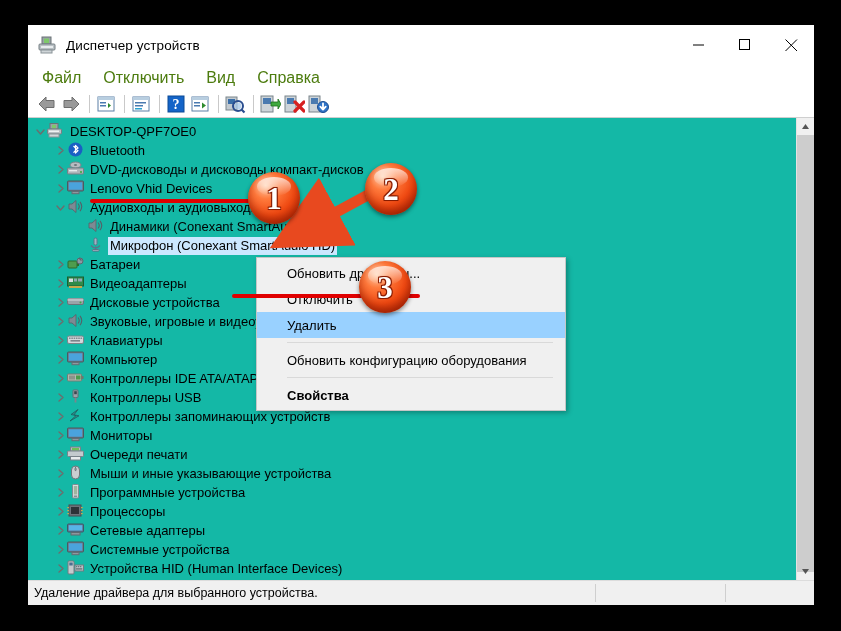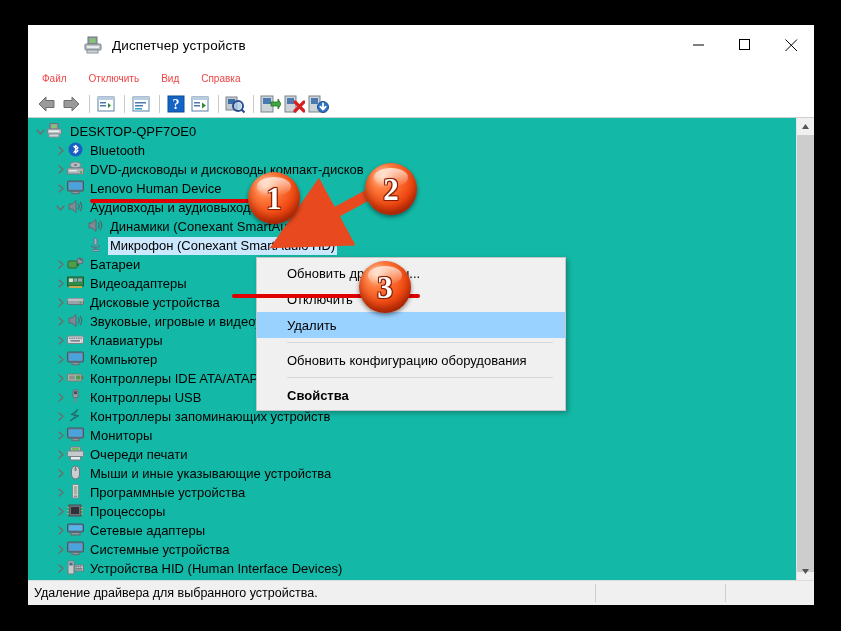--- a/index.html
+++ b/index.html
@@ -12,35 +12,35 @@
   }
   #window{
     position:absolute;left:28px;top:25px;width:786px;height:580px;
     background:#ffffff;
     display:flex;flex-direction:column;
     overflow:hidden;
   }
   
   #titlebar{
     height:40px;flex:0 0 40px;background:#ffffff;
-    display:flex;align-items:center;position:relative;margin-left:46px;
+    display:flex;align-items:center;position:relative;
   }
   #title-icon{width:20px;height:18px;margin-left:10px;position:relative;flex:0 0 20px;}
   #title-text{
     font-size:13.5px;color:#000;margin-left:8px;letter-spacing:.1px;
   }
   #win-controls{margin-left:auto;display:flex;height:40px;}
   .wbtn{width:46px;height:40px;display:flex;align-items:center;justify-content:center;}
   .wbtn svg{display:block;}
   
   #menubar{
     height:26px;flex:0 0 26px;display:flex;align-items:center;
     padding-left:14px;background:#fff;
   }
-  .menu-item{font-size:10px;color:#ef4444;margin-right:22px;}
+  .menu-item{font-size:16px;color:#4d7c0f;margin-right:22px;}
   
   #toolbar{
     height:26px;flex:0 0 26px;display:flex;align-items:center;
     padding-left:8px;background:#fff;
   }
   .tb{width:22px;height:22px;position:relative;margin-right:2px;}
   .tb-sep{width:1px;height:18px;background:#c9c9c9;margin:0 5px;}
   
   #tree-wrap{
     flex:1 1 auto;position:relative;background:#14b8a6;
@@ -283,21 +283,21 @@
           <span class="chev">
             <svg width="10" height="10" viewBox="0 0 10 10">
               <path d="M3 1 L7 4.5 L3 8" fill="none" stroke="#6d6d6d" stroke-width="1.4" stroke-linecap="round" stroke-linejoin="round"></path>
             </svg>
           </span>
           <span class="ticon"><svg width="17" height="15" viewBox="0 0 17 15">
               <rect x="0.5" y="1" width="16" height="10" rx="1" fill="#6c7a86" stroke="#4b5862"></rect>
               <rect x="1.8" y="2.3" width="13.4" height="7.4" fill="#4aa3dd"></rect>
               <rect x="5" y="11.5" width="7" height="2.2" fill="#8e98a0" stroke="#636d75"></rect>
             </svg></span>
-          <span class="rtext">Lenovo Human Device</span>
+          <span class="rtext">Lenovo Vhid Devices</span>
         </div>
         <div class="row" style="padding-left:26px">
           <span class="chev">
             <svg width="10" height="10" viewBox="0 0 10 10">
               <path d="M1 3 L4.5 7 L8 3" fill="none" stroke="#6d6d6d" stroke-width="1.4" stroke-linecap="round" stroke-linejoin="round"></path>
             </svg>
           </span>
           <span class="ticon"><svg width="17" height="15" viewBox="0 0 17 15">
               <path d="M2 5 L5 5 L9 1.5 L9 13.5 L5 10 L2 10 Z" fill="#7d8a93" stroke="#566067" stroke-width="0.8" stroke-linejoin="round"></path>
               <path d="M11 4.5 Q13.5 7.5 11 10.5" fill="none" stroke="#566067" stroke-width="1.1"></path>

